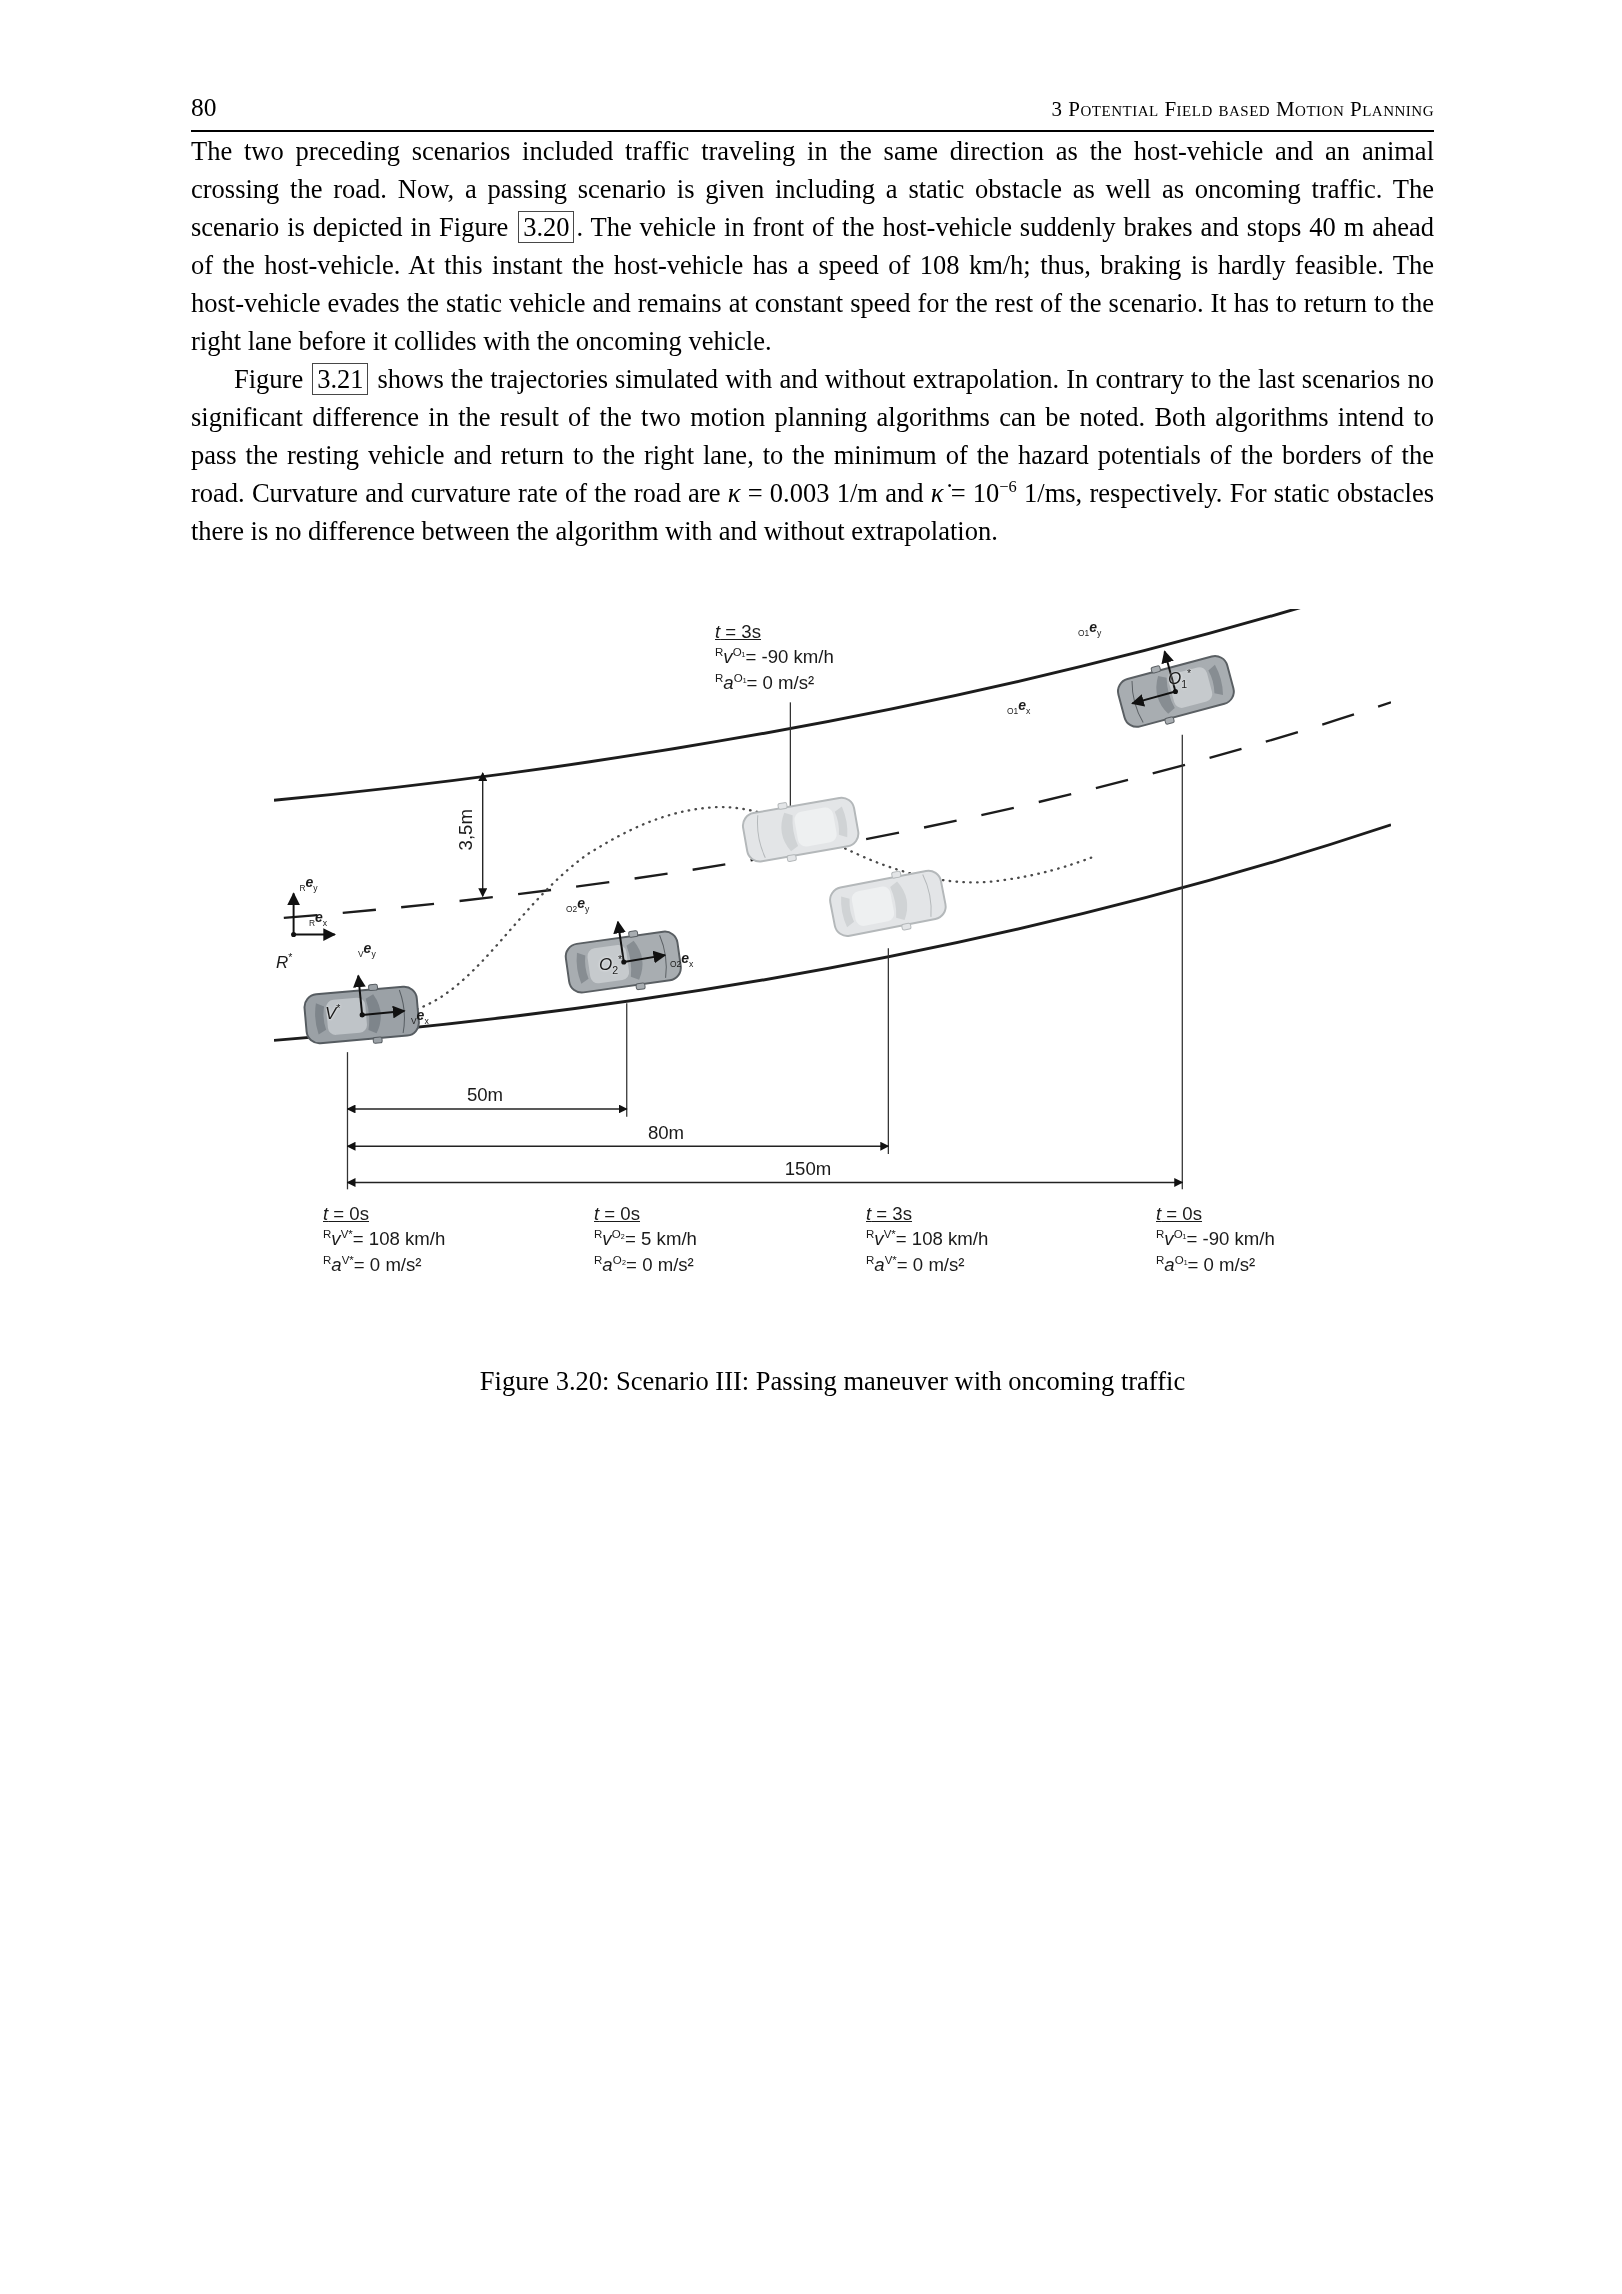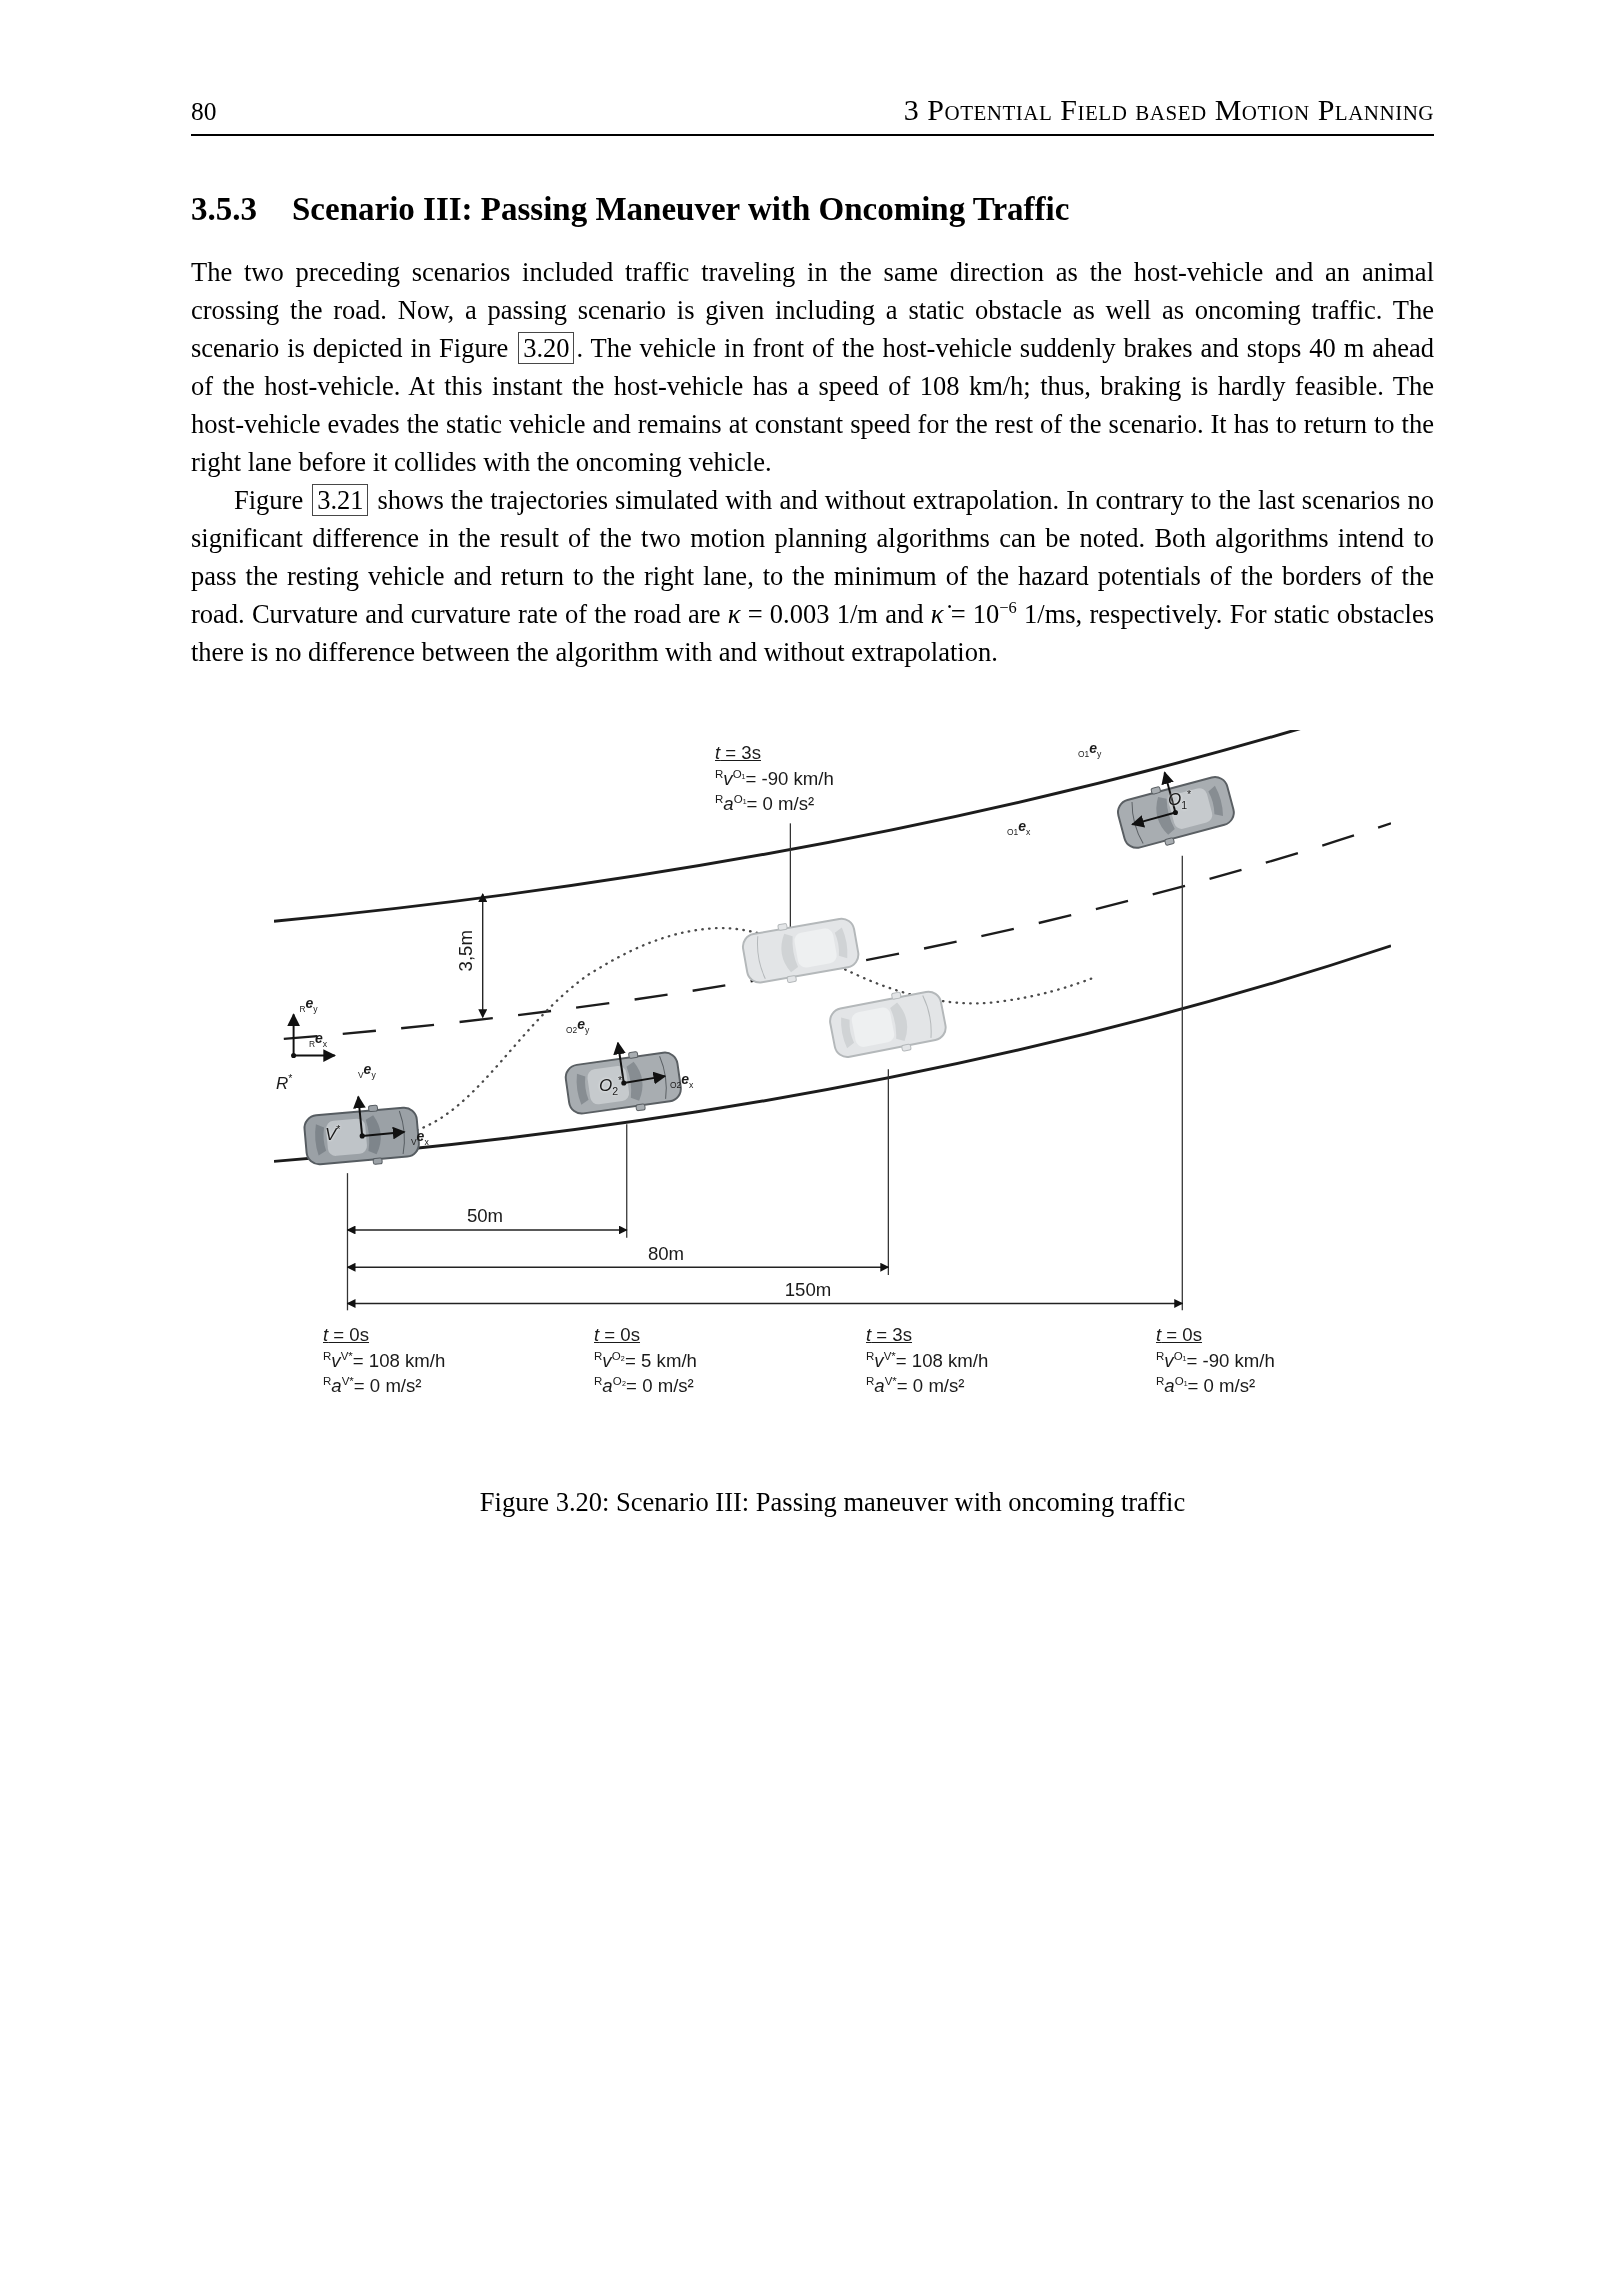--- a/index.html
+++ b/index.html
@@ -1,20 +1,20 @@
 <!DOCTYPE html>
 <html><head>
 <meta charset="utf-8">
 <style>
   html,body{margin:0;padding:0;background:#ffffff;}
   body{width:1622px;min-height:2295px;position:relative;font-family:"Liberation Serif","DejaVu Serif",serif;color:#000;}
   .page{position:absolute;inset:0;background:#fff;}
   .running-header{margin-left:191px;width:1243px;padding-top:93px;display:flex;justify-content:space-between;align-items:baseline;border-bottom:2px solid #000;padding-bottom:6.9px;}
   .page-num{font-size:25.5px;}
-  .rh-title{font-variant:small-caps;font-size:30px;letter-spacing:0.5px;}
+  .rh-title{font-variant:small-caps;font-size:21px;letter-spacing:0.5px;}
   .content{margin-left:191px;width:1243px;}
   .section-heading{display:flex;gap:35px;font-size:33px;font-weight:700;margin:55px 0 25.5px 0;}
   .body-par{font-size:26.5px;line-height:38px;text-align:justify;margin:0;}
   .body-par.indented{text-indent:43px;}
   .seg-t{}
   .seg-i{font-style:italic;}
   .seg-iu{font-style:italic;text-decoration:underline;}
   .seg-u{text-decoration:underline;margin-top:24px;}
   .seg-sup{vertical-align:super;font-size:0.62em;line-height:0;}
   .seg-sub{vertical-align:sub;font-size:0.62em;line-height:0;}
@@ -41,24 +41,20 @@
 
 <div class="page">
 
   <header class="running-header">
     <span class="page-num">80</span>
     <span class="rh-title">3 Potential Field based Motion Planning</span>
   </header>
 
   <main class="content">
 
-    <h2 class="section-heading">
-      <span class="sec-num">3.5.3</span>
-      <span class="sec-title">Scenario III: Passing Maneuver with Oncoming Traffic</span>
-    </h2>
 
     <p class="body-par"><span class="seg-t">The two preceding scenarios included traffic traveling in the same direction as the host-vehicle and an animal crossing the road. Now, a passing scenario is given including a static obstacle as well as oncoming traffic. The scenario is depicted in Figure </span><span class="seg-ref">3.20</span><span class="seg-t">. The vehicle in front of the host-vehicle suddenly brakes and stops 40 m ahead of the host-vehicle. At this instant the host-vehicle has a speed of 108 km/h; thus, braking is hardly feasible. The host-vehicle evades the static vehicle and remains at constant speed for the rest of the scenario. It has to return to the right lane before it collides with the oncoming vehicle.</span></p>
     <p class="body-par indented"><span class="seg-t">Figure </span><span class="seg-ref">3.21</span><span class="seg-t"> shows the trajectories simulated with and without extrapolation. In contrary to the last scenarios no significant difference in the result of the two motion planning algorithms can be noted. Both algorithms intend to pass the resting vehicle and return to the right lane, to the minimum of the hazard potentials of the borders of the road. Curvature and curvature rate of the road are </span><span class="seg-i">κ</span><span class="seg-t"> = 0.003 1/m and </span><span class="seg-i">κ̇</span><span class="seg-t"> = 10</span><span class="seg-sup">−6</span><span class="seg-t"> 1/ms, respectively. For static obstacles there is no difference between the algorithm with and without extrapolation.</span></p>
 
     <figure class="fig">
       <div class="fig-canvas">
 
         <svg width="1117" height="706" viewBox="0 0 1140 720">
           <defs>
             <marker id="arrow" viewBox="0 0 10 10" refX="9" refY="5" markerWidth="6.5" markerHeight="6.5" orient="auto-start-reverse">

